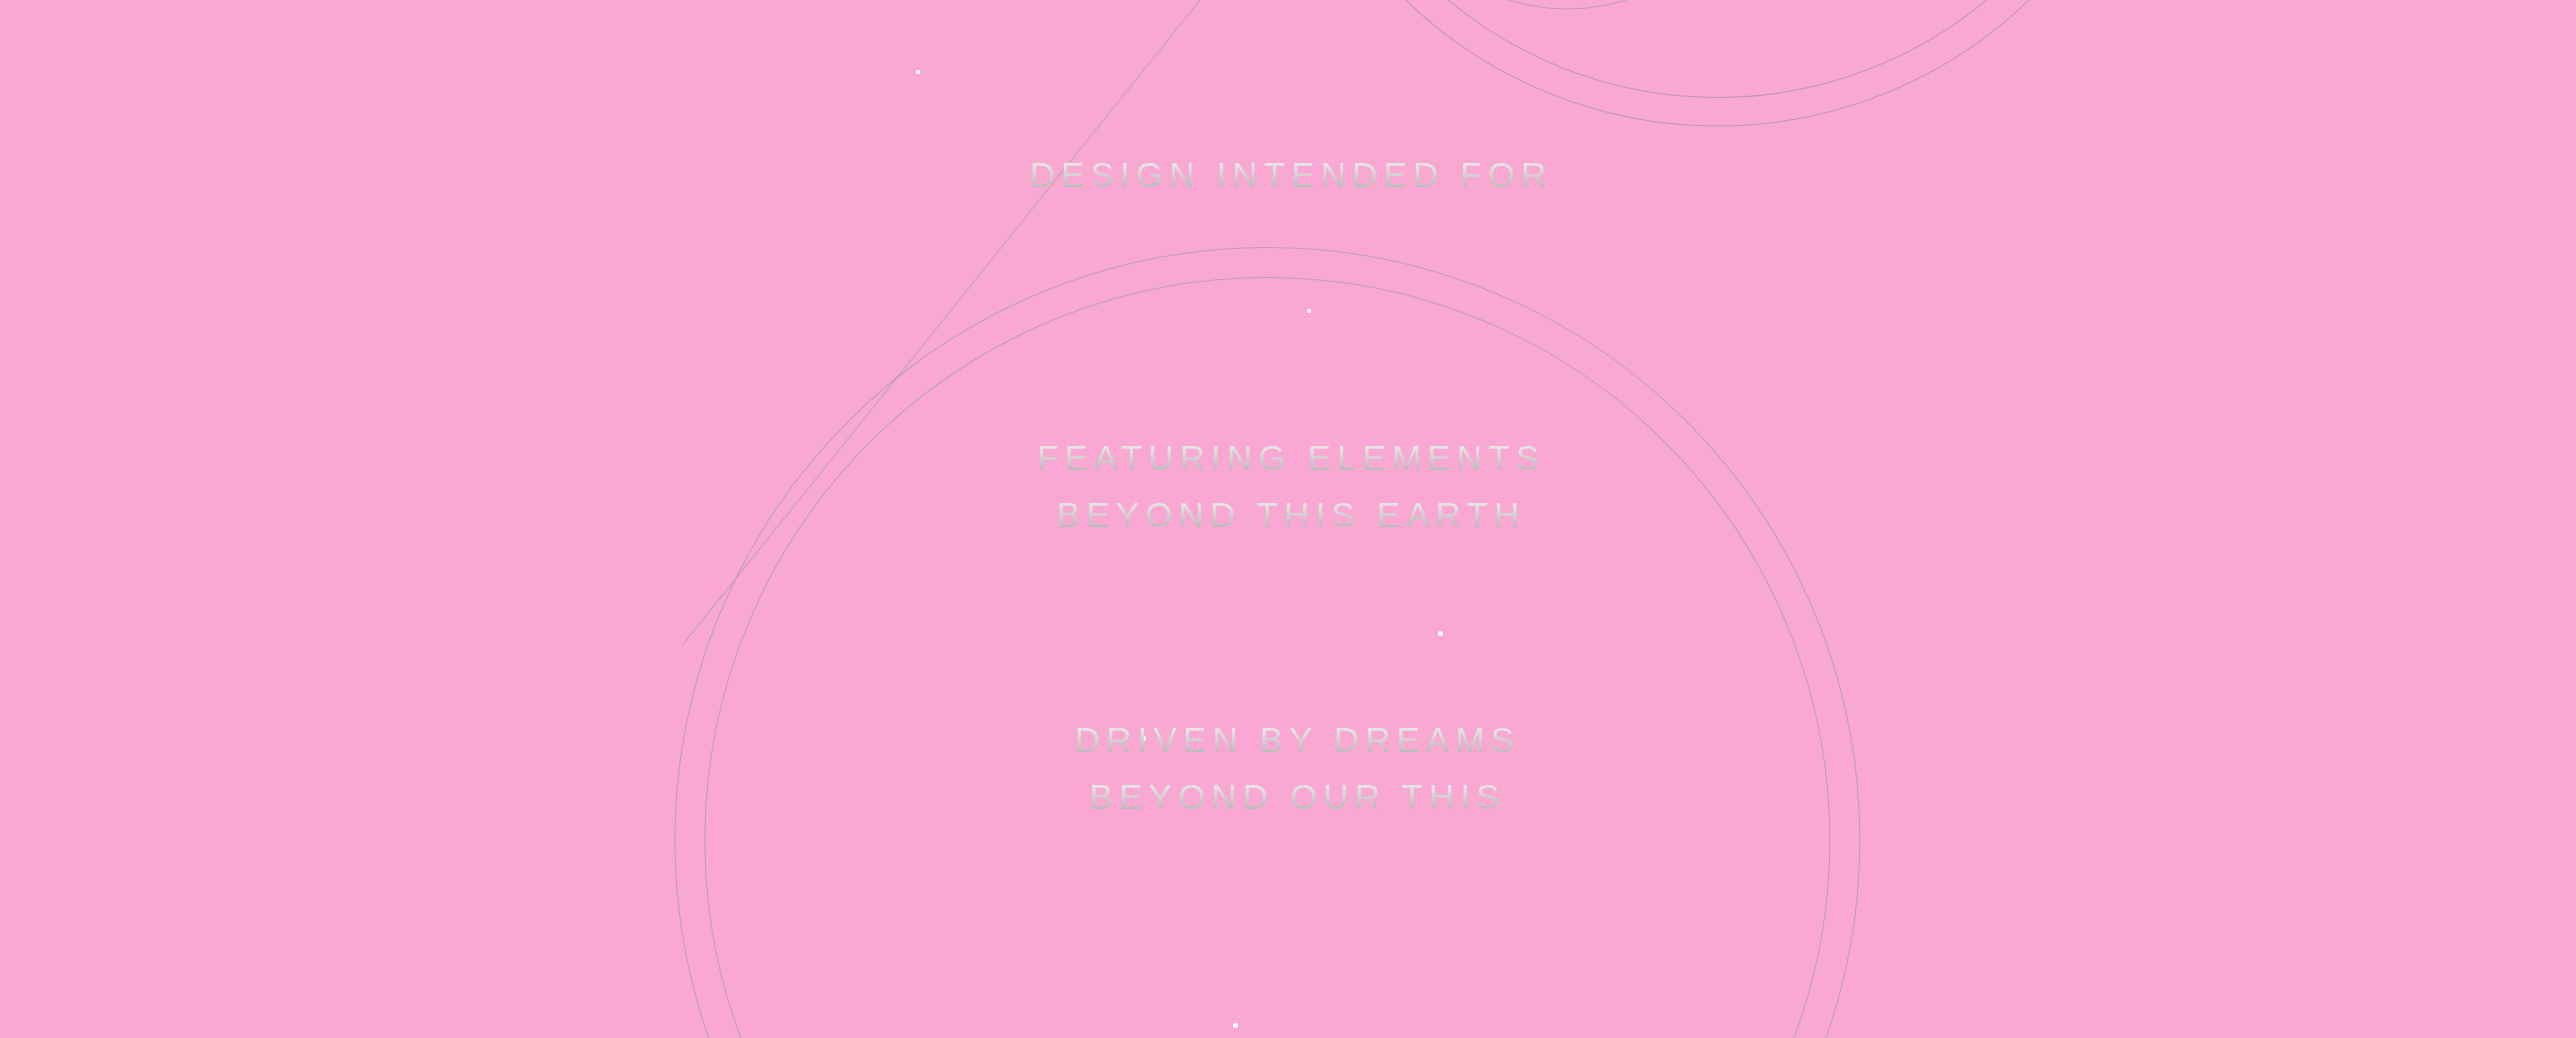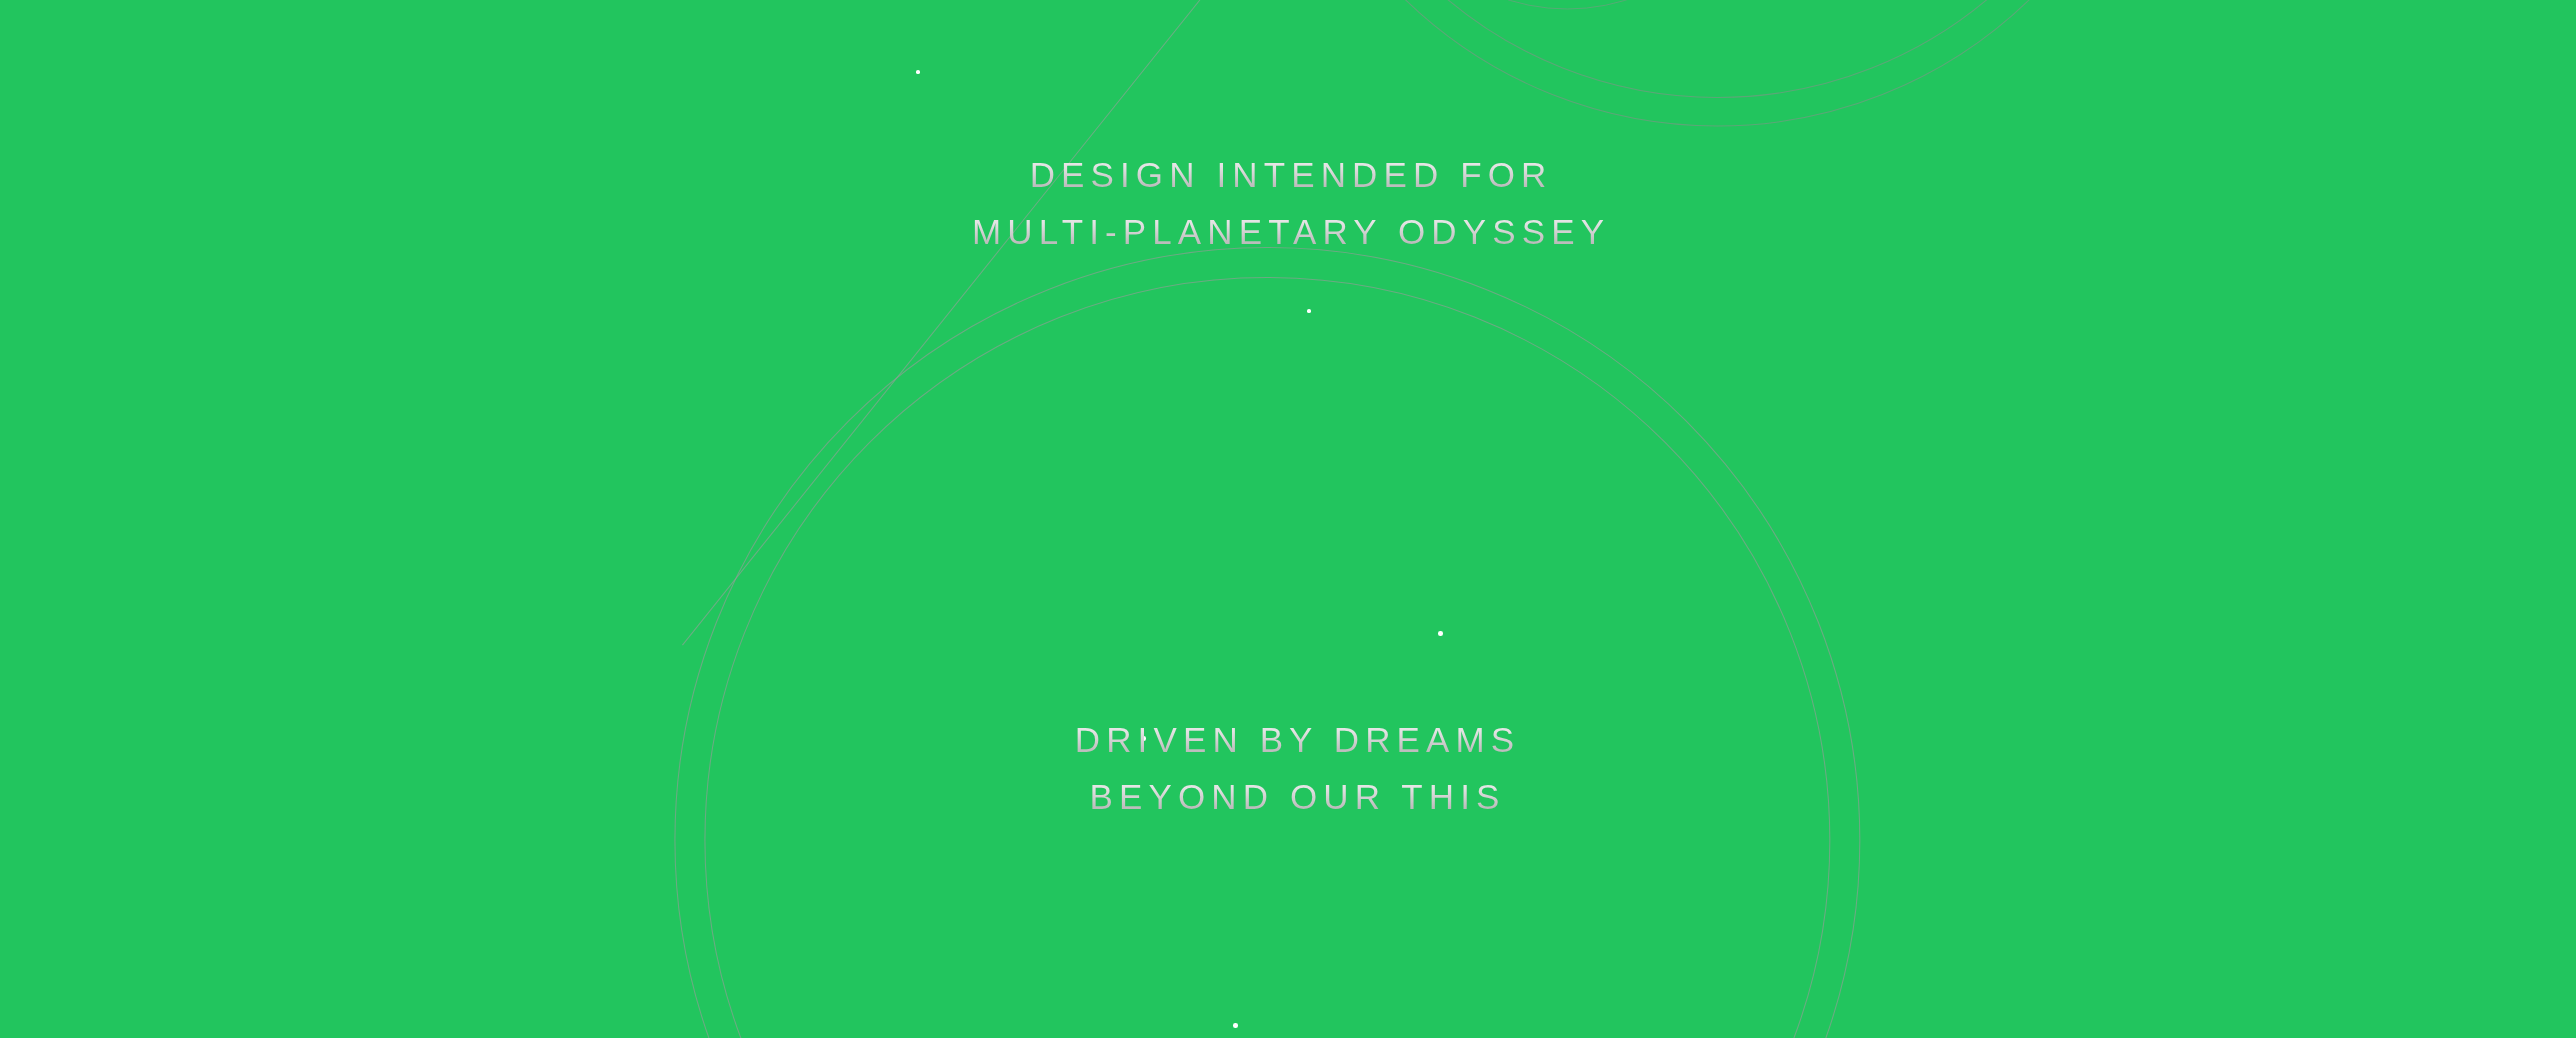--- a/index.html
+++ b/index.html
@@ -8,21 +8,21 @@
     background: #000000;
   }
   body {
     font-family: "Liberation Sans", sans-serif;
   }
 
   #stage {
     position: relative;
     width: 2576px;
     height: 1039px;
-    background: #22c55e;
+    background: #f9a8d4;
     overflow: hidden;
   }
 
   
   #bg-layer {
     position: absolute;
     inset: 0;
     width: 2576px;
     height: 1039px;
     pointer-events: none;
@@ -102,23 +102,26 @@
     <i class="star" style="left:1307px;top:309px;width:3.7px;height:3.7px;"></i>
     <i class="star" style="left:1438px;top:631px;width:4.5px;height:4.5px;"></i>
     <i class="star" style="left:1141px;top:736px;width:4.5px;height:4.5px;"></i>
     <i class="star" style="left:1233px;top:1023px;width:4.5px;height:4.5px;"></i>
   </div>
 
   <div id="content">
 
     <div class="text-block" id="block-1">
       <span class="line">DESIGN INTENDED FOR</span>
-      <span class="line">MULTI-PLANETARY ODYSSEY</span>
     </div>
 
+    <div class="text-block" id="block-2">
+      <span class="line">FEATURING ELEMENTS</span>
+      <span class="line">BEYOND THIS EARTH</span>
+    </div>
 
     <div class="text-block" id="block-3">
       <span class="line">DRIVEN BY DREAMS</span>
       <span class="line">BEYOND OUR THIS</span>
     </div>
 
   </div>
 
 </div>
 

